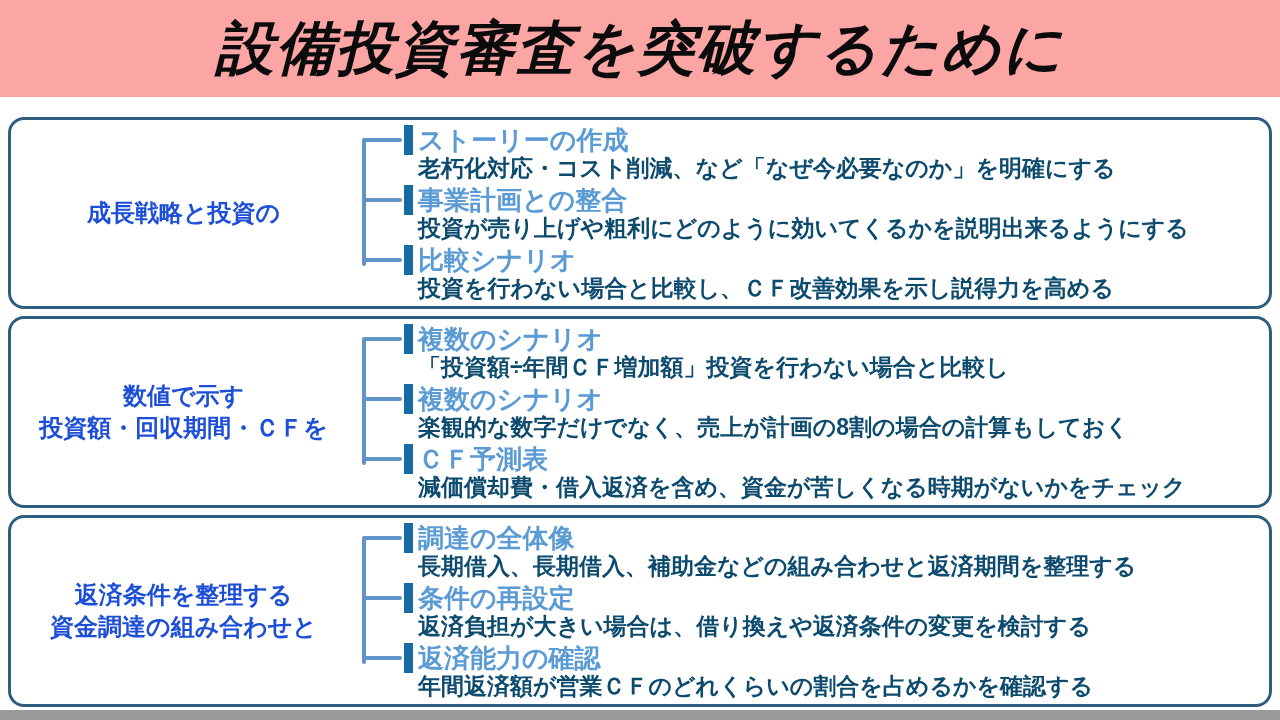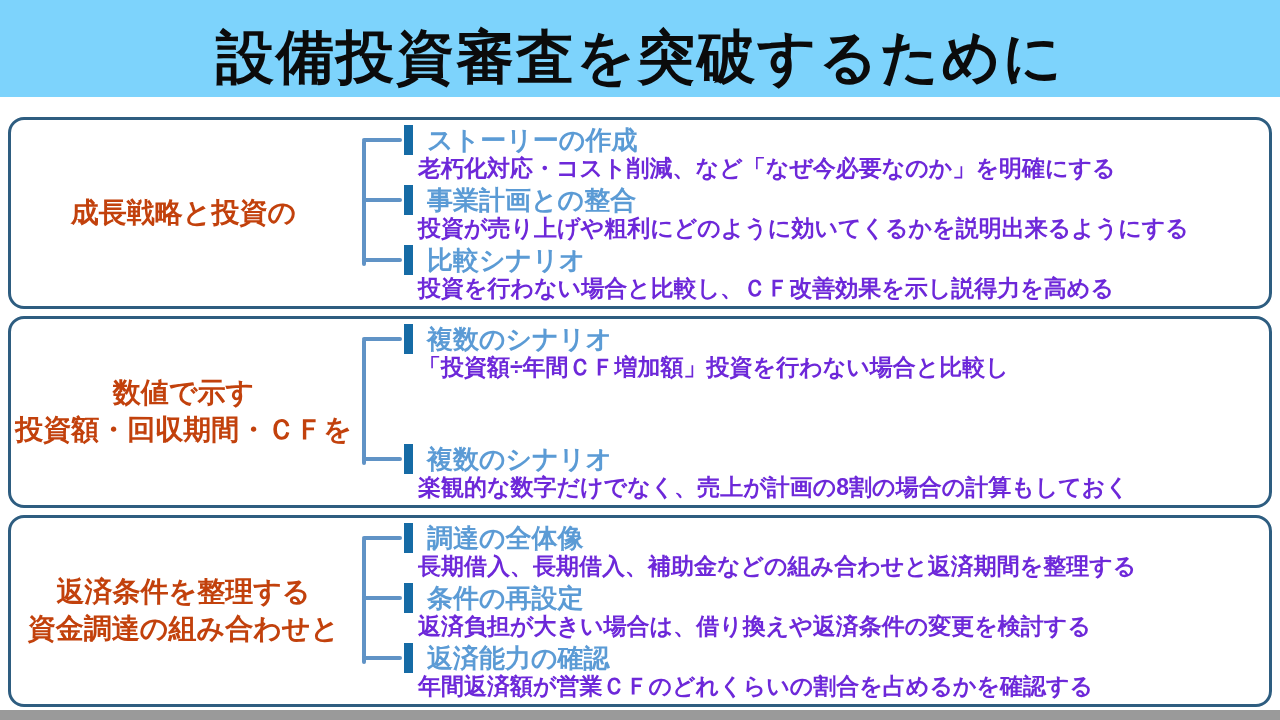--- a/index.html
+++ b/index.html
@@ -1,50 +1,50 @@
 <!DOCTYPE html>
 <html><head>
 <meta charset="utf-8">
 <style>
   * { margin:0; padding:0; box-sizing:border-box; }
   html,body { width:1280px; height:720px; overflow:hidden; background:#fff;
               font-family:"Liberation Sans","DejaVu Sans",sans-serif; }
   .page { width:1280px; height:720px; display:flex; flex-direction:column; }
 
   
-  .header-bar { height:97px; background:#7dd3fc; display:flex;
-                align-items:flex-end; justify-content:center; flex:0 0 auto; }
+  .header-bar { height:97px; background:#fca5a5; display:flex;
+                align-items:center; justify-content:center; flex:0 0 auto;font-style:italic; }
   .header-bar h1 { color:#0b0b0b; font-size:58px; font-weight:bold;
                    letter-spacing:2px; white-space:nowrap; }
 
   
   .content { flex:1 1 auto; padding:20px 8px 0 8px; display:flex;
              flex-direction:column; gap:7px; }
   .box { position:relative; height:192px; background:#fff;
          border:3px solid #2e5d80; border-radius:16px;
          display:flex; flex-direction:row; }
 
   .label-area { width:345px; flex:0 0 auto; display:flex; flex-direction:column;
                 align-items:center; justify-content:center; text-align:center; }
-  .label-area span { display:block; color:#c2410c; font-size:28px;
+  .label-area span { display:block; color:#1d4ed8; font-size:24px;
                      font-weight:bold; line-height:1.32; white-space:nowrap; }
 
   .items-area { position:relative; flex:1 1 auto;
                 padding:5px 6px 5px 0; display:flex; flex-direction:column;
                 justify-content:space-between; }
   .trunk { position:absolute; left:6px; top:20px; width:4px; height:126px;
            background:#6093c6; border-radius:2px; }
   .item { position:relative; height:56px; padding-left:48px; }
   .item::before { content:""; position:absolute; left:6px; top:13px;
                   width:40px; height:4px; background:#6093c6; border-radius:2px; }
   .item-title { display:inline-block; color:#5b9bd5; font-size:26px;
                 font-weight:bold; line-height:30px;
-                border-left:9px solid #166ba5; padding-left:14px;
+                border-left:9px solid #166ba5; padding-left:5px;
                 white-space:nowrap; }
-  .item-desc { color:#6d28d9; font-size:23px; font-weight:bold;
+  .item-desc { color:#0c4a6e; font-size:23px; font-weight:bold;
                line-height:26px; margin-left:14px; white-space:nowrap; }
 
   
   .bottom-strip { height:10px; background:#9a9a9a; flex:0 0 auto; }
 </style>
 </head>
 <body>
 
 <div class="page">
 
@@ -83,20 +83,24 @@
       <div class="items-area">
         <div class="trunk"></div>
         <div class="item">
           <div class="item-title">複数のシナリオ</div>
           <div class="item-desc">「投資額÷年間ＣＦ増加額」投資を行わない場合と比較し</div>
         </div>
         <div class="item">
           <div class="item-title">複数のシナリオ</div>
           <div class="item-desc">楽観的な数字だけでなく、売上が計画の8割の場合の計算もしておく</div>
         </div>
+        <div class="item">
+          <div class="item-title">ＣＦ予測表</div>
+          <div class="item-desc">減価償却費・借入返済を含め、資金が苦しくなる時期がないかをチェック</div>
+        </div>
       </div>
     </section>
 
     <section class="box">
       <div class="label-area">
         <span>返済条件を整理する</span>
         <span>資金調達の組み合わせと</span>
       </div>
       <div class="items-area">
         <div class="trunk"></div>

